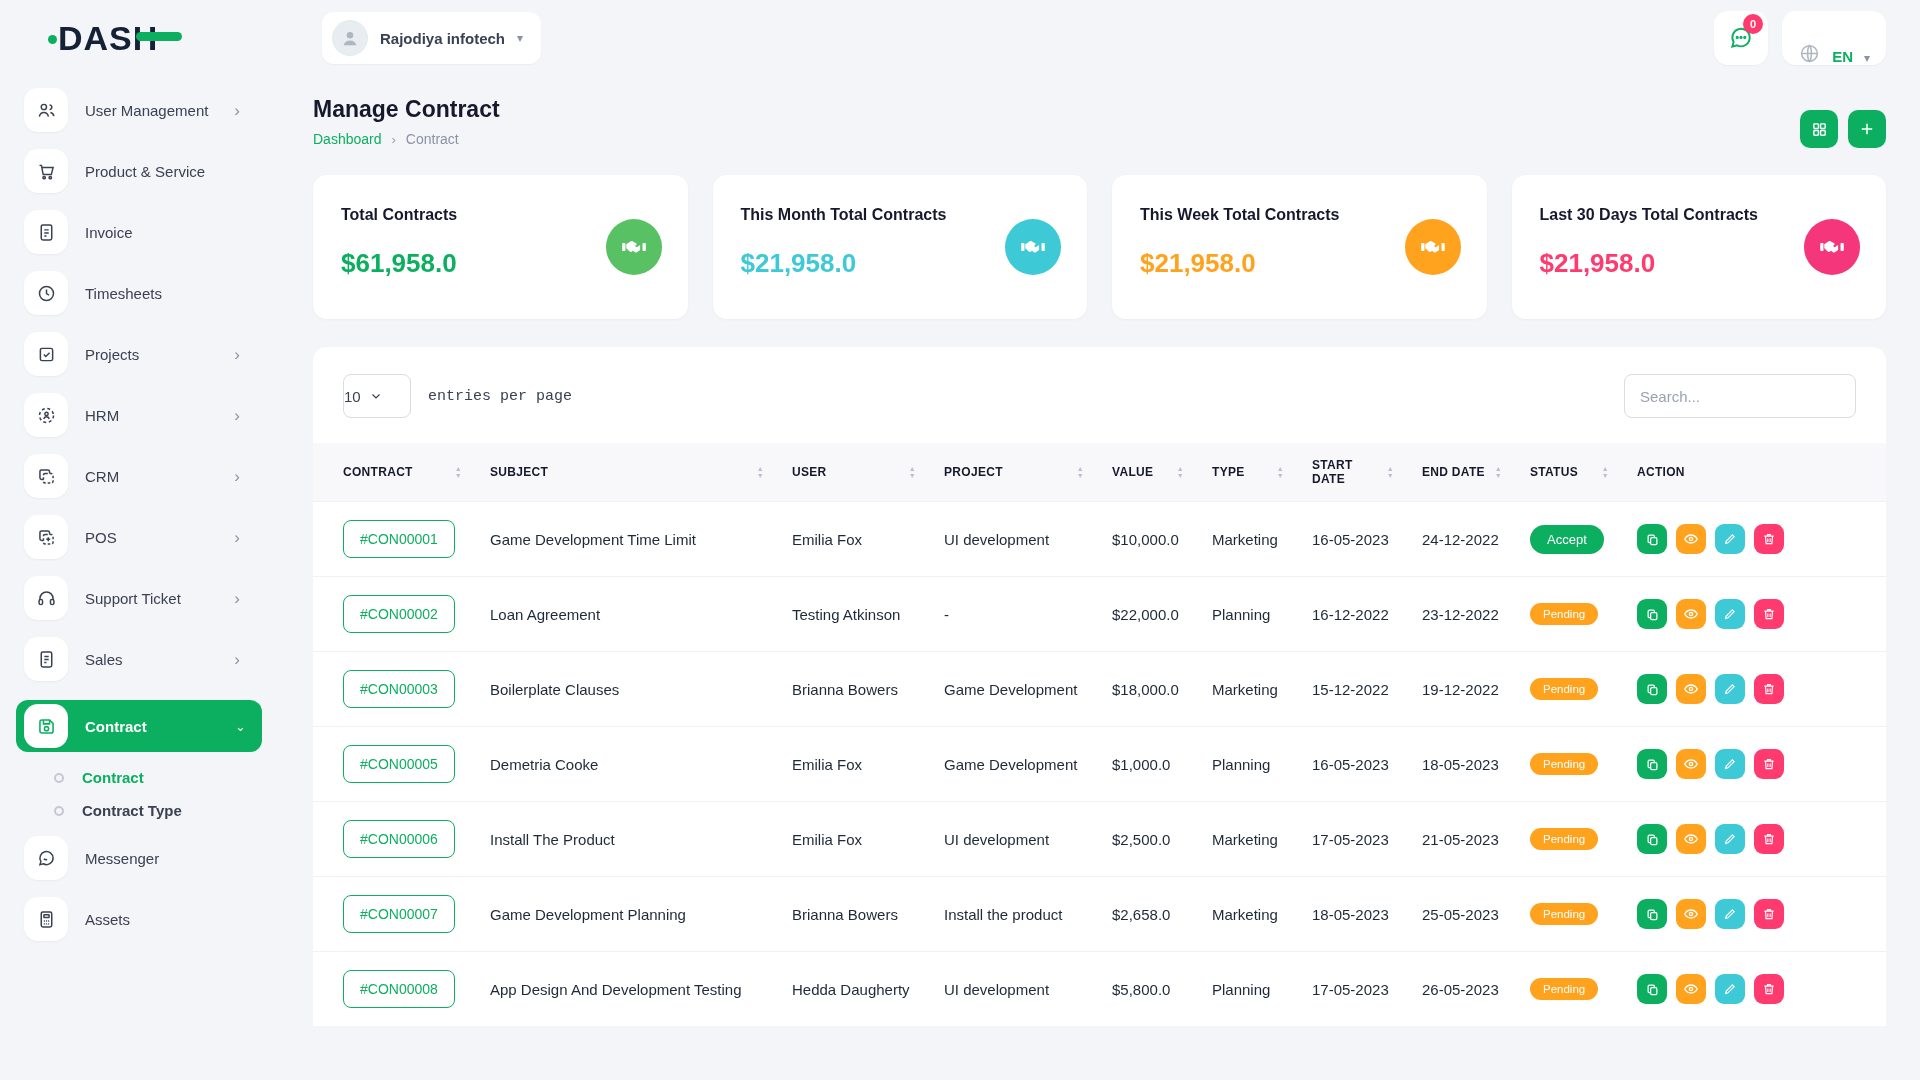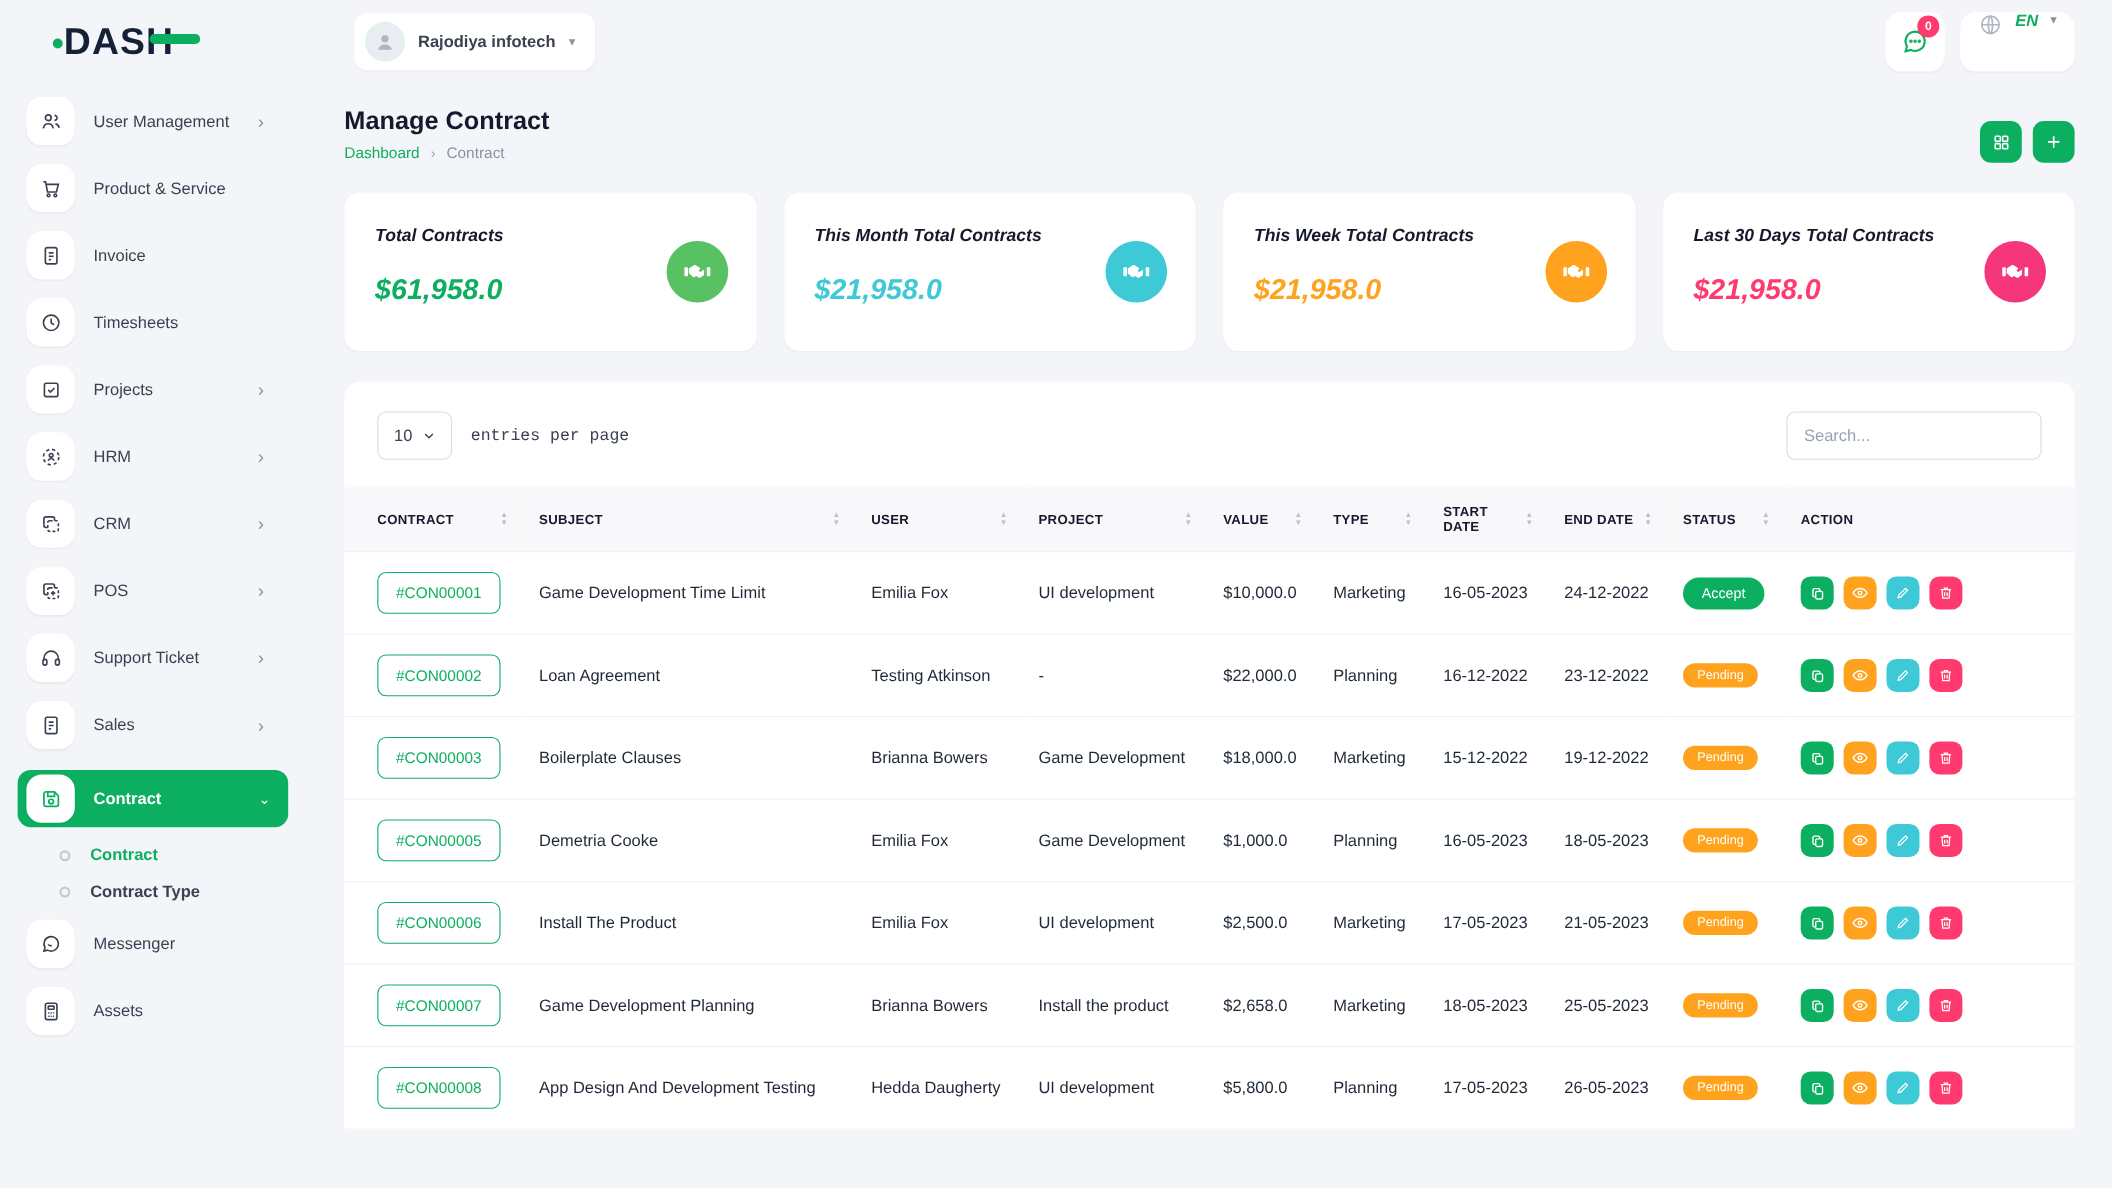--- a/index.html
+++ b/index.html
@@ -12,21 +12,21 @@
   .logo { font-size:34px; font-weight:900; letter-spacing:1px; color:#152136; position:relative; display:inline-block; }
   .logo::before { content:""; position:absolute; left:-10px; top:16px; width:9px; height:9px; border-radius:50%; background:#0caf60; }
   .logo-dash { display:inline-block; width:46px; height:9px; border-radius:5px; background:#0caf60; margin-left:-22px; margin-bottom:9px; }
   .company-pill { margin-left:72px; background:#fff; border-radius:12px; height:52px; display:flex; align-items:center; gap:12px; padding:0 18px 0 10px; box-shadow:0 1px 2px rgba(20,30,60,.04); cursor:pointer; }
   .avatar { width:36px; height:36px; border-radius:50%; background:#e9edf2; border:1px solid #d9f3e6; display:flex; align-items:center; justify-content:center; }
   .company-name { font-size:15px; font-weight:600; color:#3a4151; }
   .caret-down { color:#8a92a6; font-size:12px; }
   .topbar-spacer { flex:1; }
   .chat-btn { position:relative; width:54px; height:54px; background:#fff; border-radius:14px; display:flex; align-items:center; justify-content:center; margin-right:14px; cursor:pointer; box-shadow:0 1px 2px rgba(20,30,60,.04); }
   .chat-badge { position:absolute; top:3px; right:5px; min-width:20px; height:20px; border-radius:10px; background:#ff3a6e; color:#fff; font-size:11px; font-weight:700; display:flex; align-items:center; justify-content:center; padding:0 6px; }
-  .lang-pill { height:54px; background:#fff; border-radius:14px; display:flex; align-items:flex-start; gap:11px; padding:0 16px; margin-right:34px; cursor:pointer; box-shadow:0 1px 2px rgba(20,30,60,.04);font-style:italic; }
+  .lang-pill { height:54px; background:#fff; border-radius:14px; display:flex; align-items:flex-end; gap:11px; padding:0 16px; margin-right:34px; cursor:pointer; box-shadow:0 1px 2px rgba(20,30,60,.04); }
   .lang-code { color:#0caf60; font-size:15px; font-weight:700; }
 
   
   .body-row { display:flex; }
   .sidebar { width:250px; padding:12px 0 0 24px; display:flex; flex-direction:column; gap:17px; }
   .main { flex:1; padding:10px 34px 0 63px; }
 
   
   .nav-item { display:flex; align-items:center; gap:17px; height:44px; cursor:pointer; }
   .icon-box { width:44px; height:44px; background:#fff; border-radius:14px; display:flex; align-items:center; justify-content:center; box-shadow:0 1px 2px rgba(20,30,60,.05); flex-shrink:0; }
@@ -45,30 +45,30 @@
   .page-head { display:flex; justify-content:space-between; align-items:flex-start; margin-top:10px;text-align:right; }
   .page-title { font-size:23px; font-weight:700; color:#16192c; }
   .breadcrumb { margin-top:8px; display:flex; align-items:center; gap:10px; font-size:14px; }
   .breadcrumb a { color:#0caf60; text-decoration:none; cursor:pointer; }
   .breadcrumb .sep { color:#9aa2b1; font-size:13px; }
   .breadcrumb .current { color:#8a92a6; }
   .head-actions { display:flex; gap:10px; margin-top:14px; }
   .square-btn { width:38px; height:38px; border:none; border-radius:10px; background:#0caf60; display:flex; align-items:center; justify-content:center; cursor:pointer; }
 
   
-  .stats { display:flex; gap:25px; margin-top:27px;font-style:italic; }
+  .stats { display:flex; gap:25px; margin-top:27px; }
   .stat-card { flex:1; background:#fff; border-radius:14px; padding:31px 28px 40px; position:relative; box-shadow:0 1px 3px rgba(20,30,60,.04); }
   .stat-label { font-size:16px; font-weight:700; color:#16192c; }
   .stat-value { margin-top:24px; font-size:26px; font-weight:700; }
   .stat-icon { position:absolute; right:26px; top:50%; transform:translateY(-50%); width:56px; height:56px; border-radius:50%; display:flex; align-items:center; justify-content:center; }
 
   
   .table-card { margin-top:28px; background:#fff; border-radius:14px 14px 0 0; padding-top:27px; }
   .table-controls { display:flex; align-items:center; padding:0 30px; }
-  .entries-select { width:68px; height:44px; border:1px solid #d9dce3; border-radius:8px; background:#fff; display:flex; align-items:center; justify-content:center; gap:9px; font-size:15px; color:#3a4151; cursor:pointer; }
+  .entries-select { width:68px; height:44px; border:1px solid #d9dce3; border-radius:8px; background:#fff; display:flex; align-items:center; gap:9px; font-size:15px; color:#3a4151; cursor:pointer; }
   .entries-label { margin-left:17px; font-size:15px; color:#3a4151;font-family:Liberation Mono, monospace; }
   .search-input { margin-left:auto; width:232px; height:44px; border:1px solid #d9dce3; border-radius:8px; padding:0 15px; font-size:15px; color:#3a4151; font-family:"Liberation Sans","DejaVu Sans",sans-serif; outline:none; }
   .search-input::placeholder { color:#9aa2b1; }
 
   table { width:100%; border-collapse:collapse; margin-top:25px; }
   thead th { background:#f8f8fb; padding:15px 12px; font-size:12px; font-weight:700; text-transform:uppercase; color:#16192c; letter-spacing:.3px; text-align:left; }
   th:first-child, td:first-child { padding-left:30px; }
   th:last-child, td:last-child { padding-right:30px; }
   .th-inner { display:flex; align-items:center; justify-content:space-between; gap:6px; }
   .sort { display:flex; flex-direction:column; line-height:0; cursor:pointer; margin-right:4px; }

